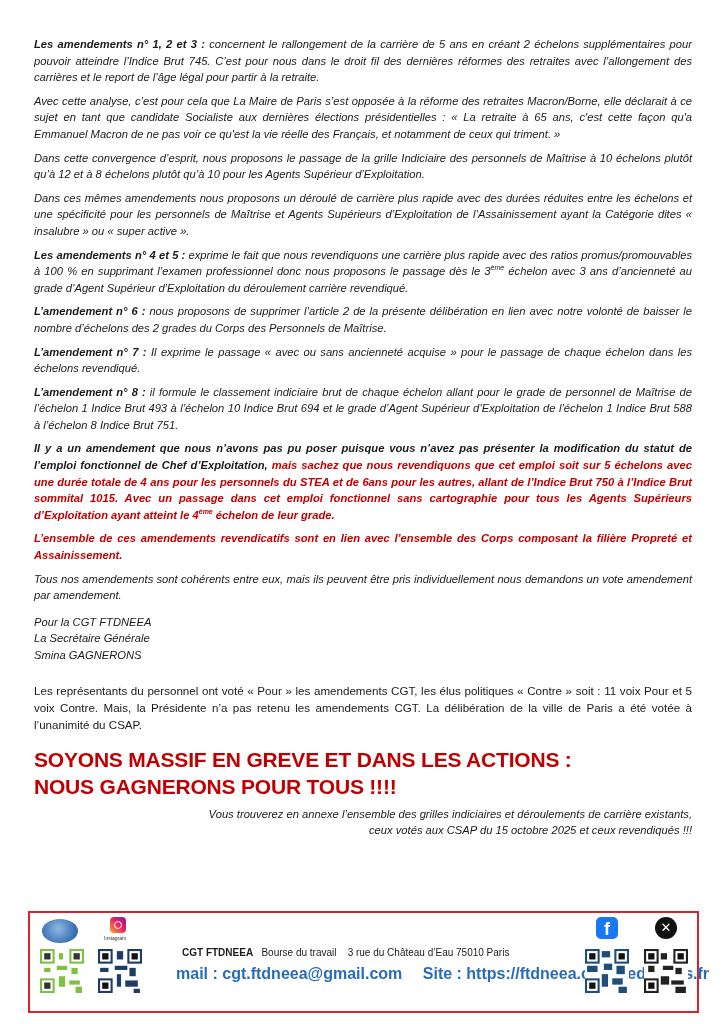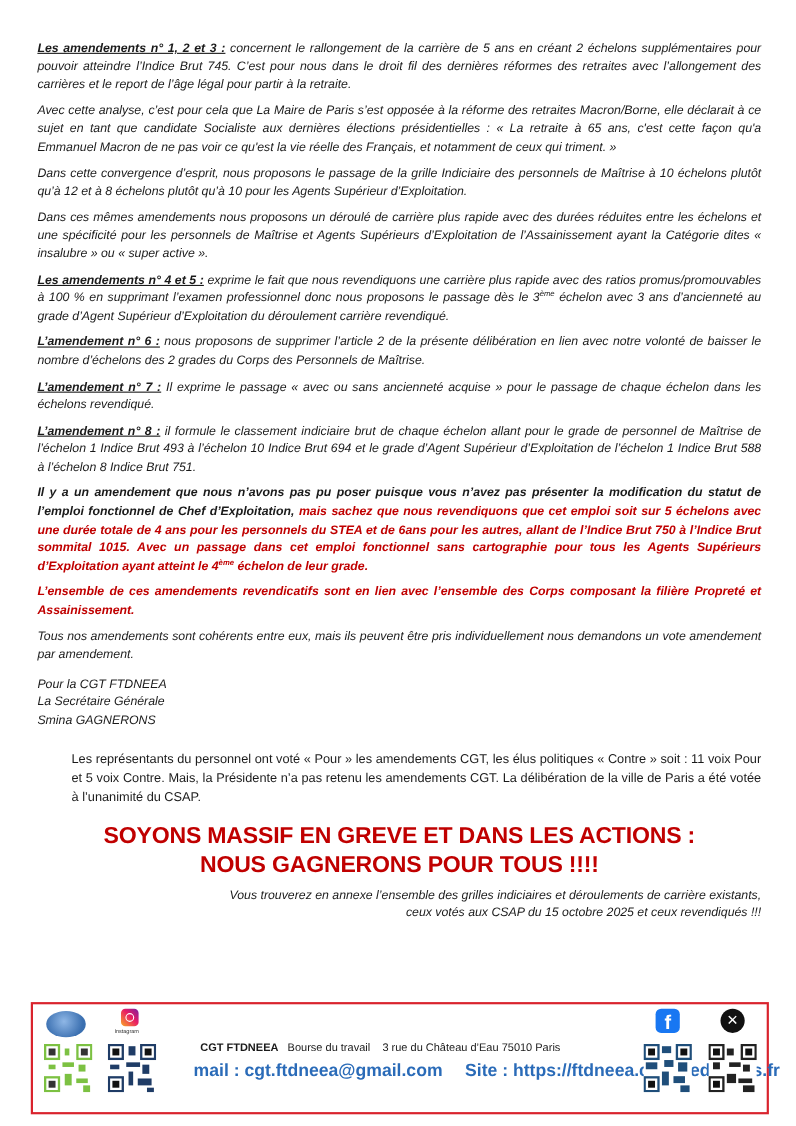--- a/index.html
+++ b/index.html
@@ -1,29 +1,29 @@
 <!DOCTYPE html>
 <html><head>
 <meta charset="utf-8">
 <style>
   html, body { margin:0; padding:0; background:#ffffff; }
   body { width:724px; height:1024px; position:relative; overflow:hidden;
          font-family:"Liberation Sans", sans-serif; color:#1a1a1a; }
   .page { position:absolute; left:34px; top:36px; width:658px; }
   p { margin:0 0 7px 0; font-size:11.2px; line-height:16.6px; text-align:justify; }
   .it { font-style:italic; }
-  .lead { font-weight:bold; text-decoration:underline; font-style:italic; }
+  .lead { font-weight:bold; font-style:italic; }
   .red { color:#c00000; }
   .bold { font-weight:bold; }
   sup { font-size:7px; line-height:0; }
   .sig { text-align:left; font-style:italic; font-size:11.2px; line-height:16.6px; margin:10px 0 18px 0; }
   .sig div { }
-  .vote { font-size:11.6px; line-height:17.4px; margin-bottom:7px;margin-left:31px; }
+  .vote { font-size:11.6px; line-height:17.4px; margin-bottom:7px; }
   .red-bold { color:#c00000; font-weight:bold; font-size:11.6px; line-height:17.4px; }
-  .slogan { text-align:center; color:#c00000; font-weight:bold; font-size:21px; line-height:27px; margin:12px 0 6px 0; letter-spacing:-0.2px; }
+  .slogan { text-align:left; color:#c00000; font-weight:bold; font-size:21px; line-height:27px; margin:12px 0 6px 0; letter-spacing:-0.2px; }
   .annex { text-align:right; font-style:italic; font-size:11.2px; line-height:16.6px; }
   .footer { position:absolute; left:28px; top:911px; width:671px; height:102px;
             border:2px solid #d9232d; box-sizing:border-box; }
   .qr { position:absolute; width:44px; height:44px; }
   .qr svg { width:100%; height:100%; display:block; }
   .logo-globe { position:absolute; left:12px; top:6px; width:36px; height:24px; border-radius:50%;
                 background:radial-gradient(circle at 45% 40%, #8fb7e6, #3a6fb0 70%); }
   .logo-ig { position:absolute; left:80px; top:4px; width:16px; height:16px; border-radius:4px;
              background:linear-gradient(45deg,#f9a825,#e91e63 55%,#7b1fa2); }
   .logo-ig::after { content:""; position:absolute; left:4px; top:4px; width:6px; height:6px; border:1.4px solid #fff; border-radius:50%; }

